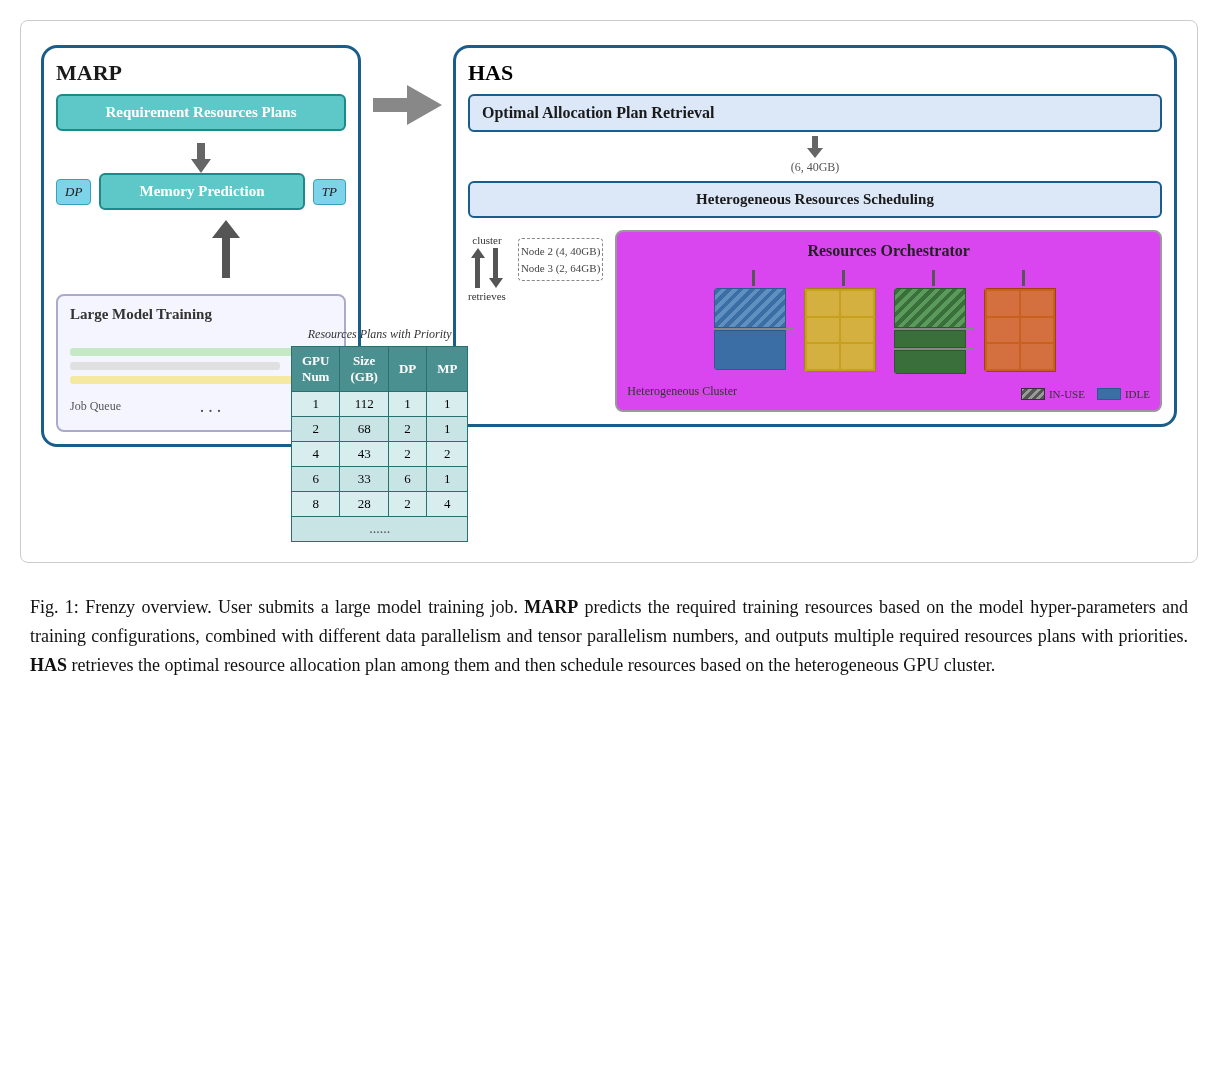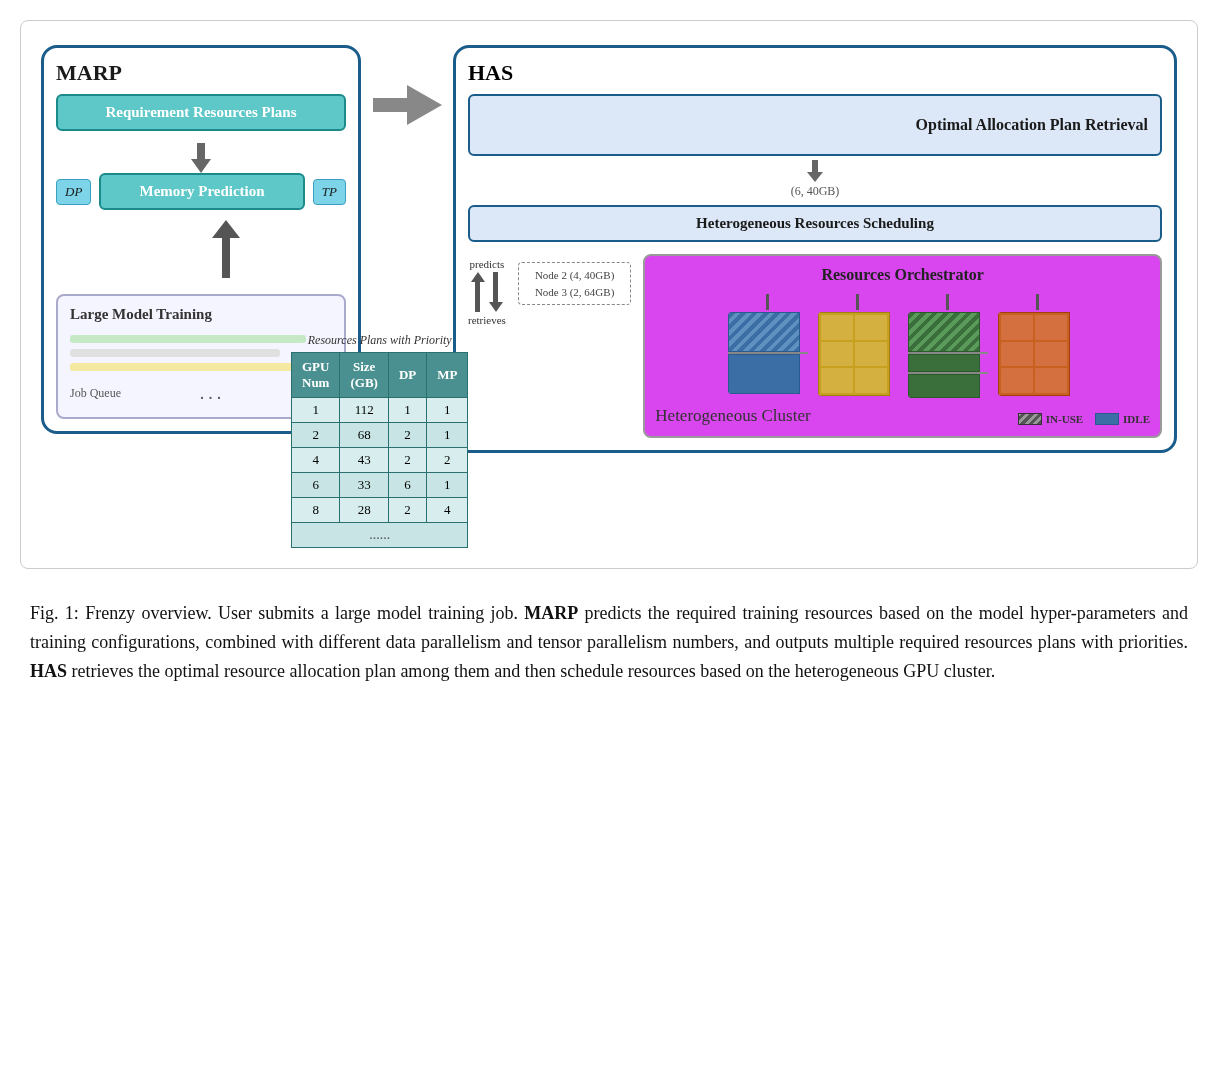--- a/index.html
+++ b/index.html
@@ -101,21 +101,21 @@
       border: 2px solid #aaaacc;
       border-radius: 8px;
       padding: 10px 12px;
       margin-top: 30px;
       background: #f5f5ff;
       position: relative;
     }
     .large-model-title {
       font-size: 15px;
       font-weight: bold;
-      margin-bottom: 12px;
+      margin-bottom: 25px;
       color: #333;
     }
     .job-line {
       height: 8px;
       border-radius: 3px;
       margin-bottom: 6px;
     }
     .job-line-green { background: #c5e8c5; width: 90%; }
     .job-line-gray { background: #e0e0e0; width: 80%; }
     .job-line-yellow { background: #f5e8a0; width: 85%; }
@@ -181,22 +181,22 @@
     }
     .has-label {
       font-size: 22px;
       font-weight: bold;
       margin-bottom: 8px;
     }
 
     .optimal-alloc-box {
       border: 2px solid #1a5c8a;
       border-radius: 6px;
-      padding: 20px 12px;
-      text-align: right;
+      padding: 8px 12px;
+      text-align: left;
       font-size: 16px;
       font-weight: bold;
       color: #1a1a1a;
       margin-bottom: 4px;
       background: #dce8f8;
     }
 
     .six-40gb-text {
       text-align: center;
       font-size: 12px;
@@ -218,21 +218,21 @@
 
     .has-bottom-row {
       display: flex;
       gap: 12px;
       align-items: flex-start;
     }
 
     .node-info-box {
       border: 1.5px dashed #888;
       border-radius: 4px;
-      padding: 4px 16px;
+      padding: 4px 2px;
       font-size: 11px;
       color: #444;
       background: #fff;
       line-height: 1.5;
     }
 
     
     .resources-orch-box {
       border: 2px solid #999;
       border-radius: 8px;
@@ -358,42 +358,41 @@
       gap: 12px;
       font-size: 11px;
       color: #333;
       margin-top: 6px;
       justify-content: flex-end;
     }
     .legend-item {
       display: flex;
       align-items: center;
       gap: 4px;
-      font-weight: bold;
     }
     .legend-hatched {
       width: 24px;
       height: 12px;
       background: repeating-linear-gradient(
         -45deg,
         #555,
         #555 3px,
         #999 3px,
         #999 6px
       );
       border: 1px solid #333;
     }
     .legend-solid {
       width: 24px;
       height: 12px;
       background: #3a6ea5;
       border: 1px solid #2a5a90;
     }
     .cluster-label {
-      font-size: 17px;
+      font-size: 12px;
       color: #333;
       text-align: center;
     }
 
     .table-container {
       margin-left: 20px;
     }
     .table-title {
       font-size: 12px;
       font-style: italic;
@@ -548,21 +547,21 @@
         <div class="ab"></div>
         <div class="ah"></div>
       </div>
       <div class="six-40gb-text">(6, 40GB)</div>
 
       <div class="hetero-sched-box">Heterogeneous Resources Scheduling</div>
 
       <div class="has-bottom-row">
 
         <div style="display:flex;flex-direction:column;align-items:center;padding-top:4px;">
-          <div style="font-size:11px;color:#333;margin-bottom:2px;">predicts</div>
+          <div style="font-size:11px;color:#333;margin-bottom:2px;">cluster</div>
           <div style="display:flex;align-items:center;gap:0px;">
 
             <div style="display:flex;flex-direction:column;align-items:center;width:18px;">
               <div style="width:0;height:0;border-left:7px solid transparent;border-right:7px solid transparent;border-bottom:10px solid #555;"></div>
               <div style="width:5px;height:30px;background:#555;"></div>
             </div>
 
             <div style="display:flex;flex-direction:column;align-items:center;width:18px;">
               <div style="width:5px;height:30px;background:#555;"></div>
               <div style="width:0;height:0;border-left:7px solid transparent;border-right:7px solid transparent;border-top:10px solid #555;"></div>

